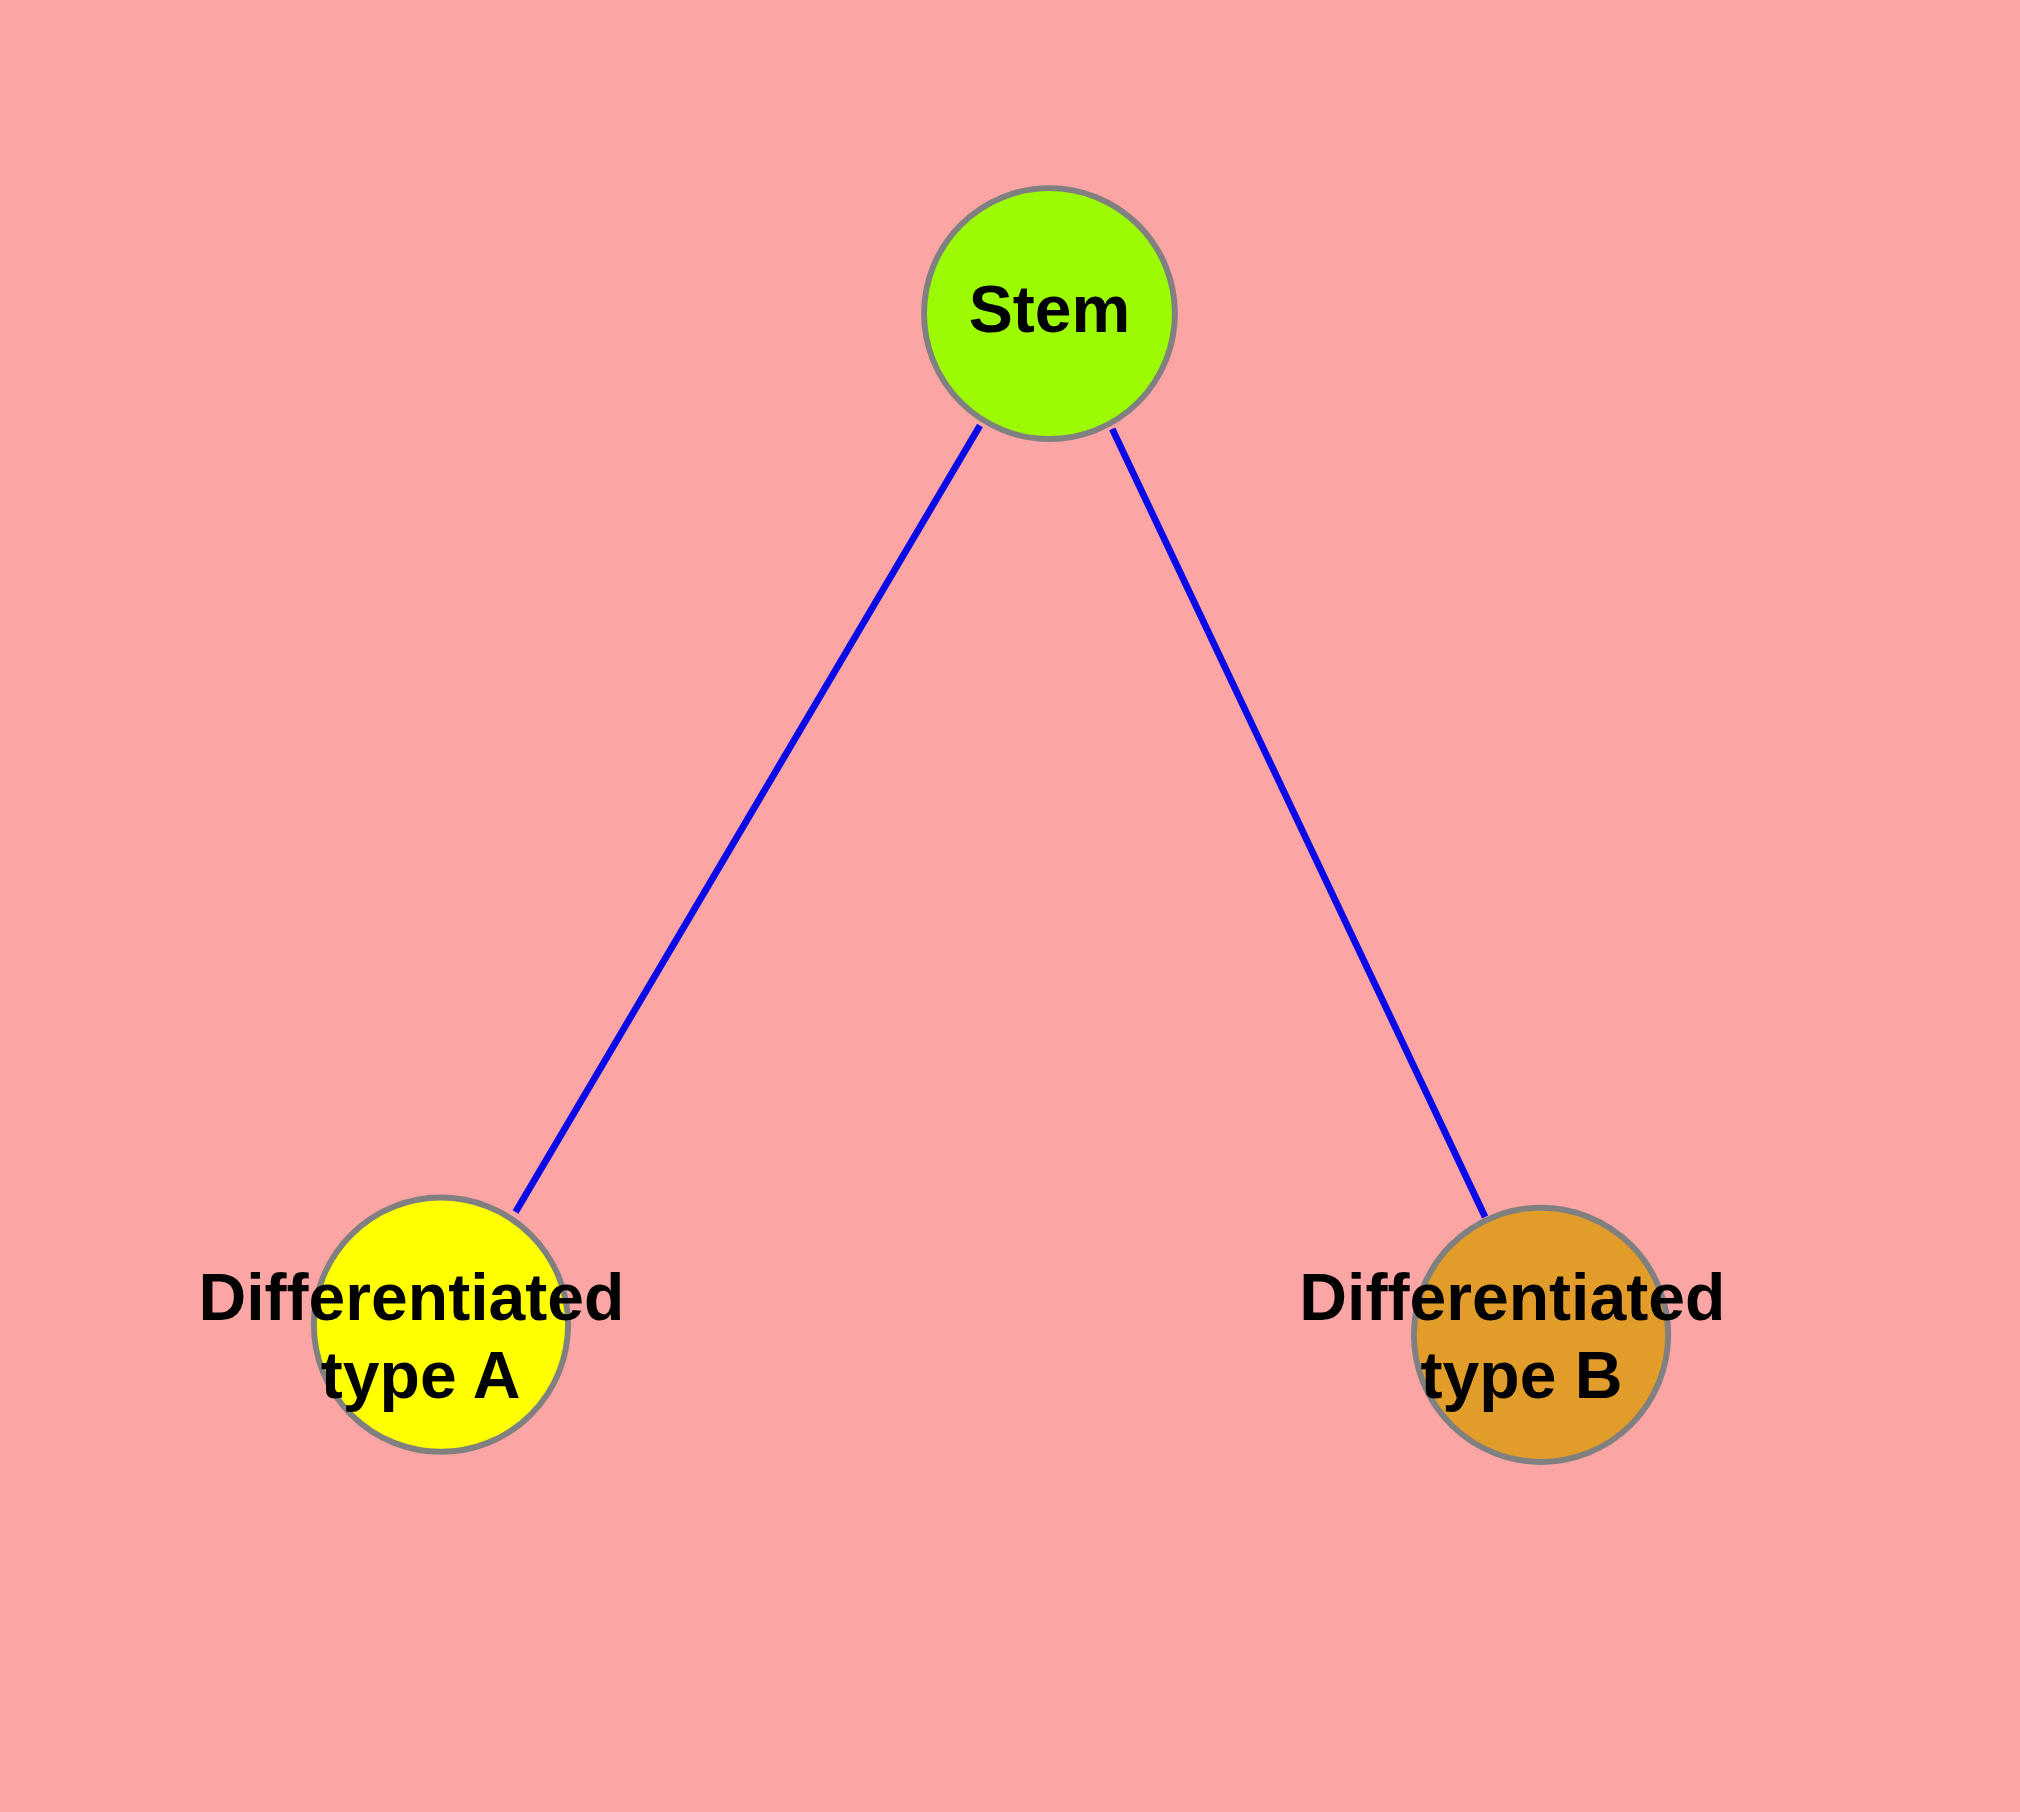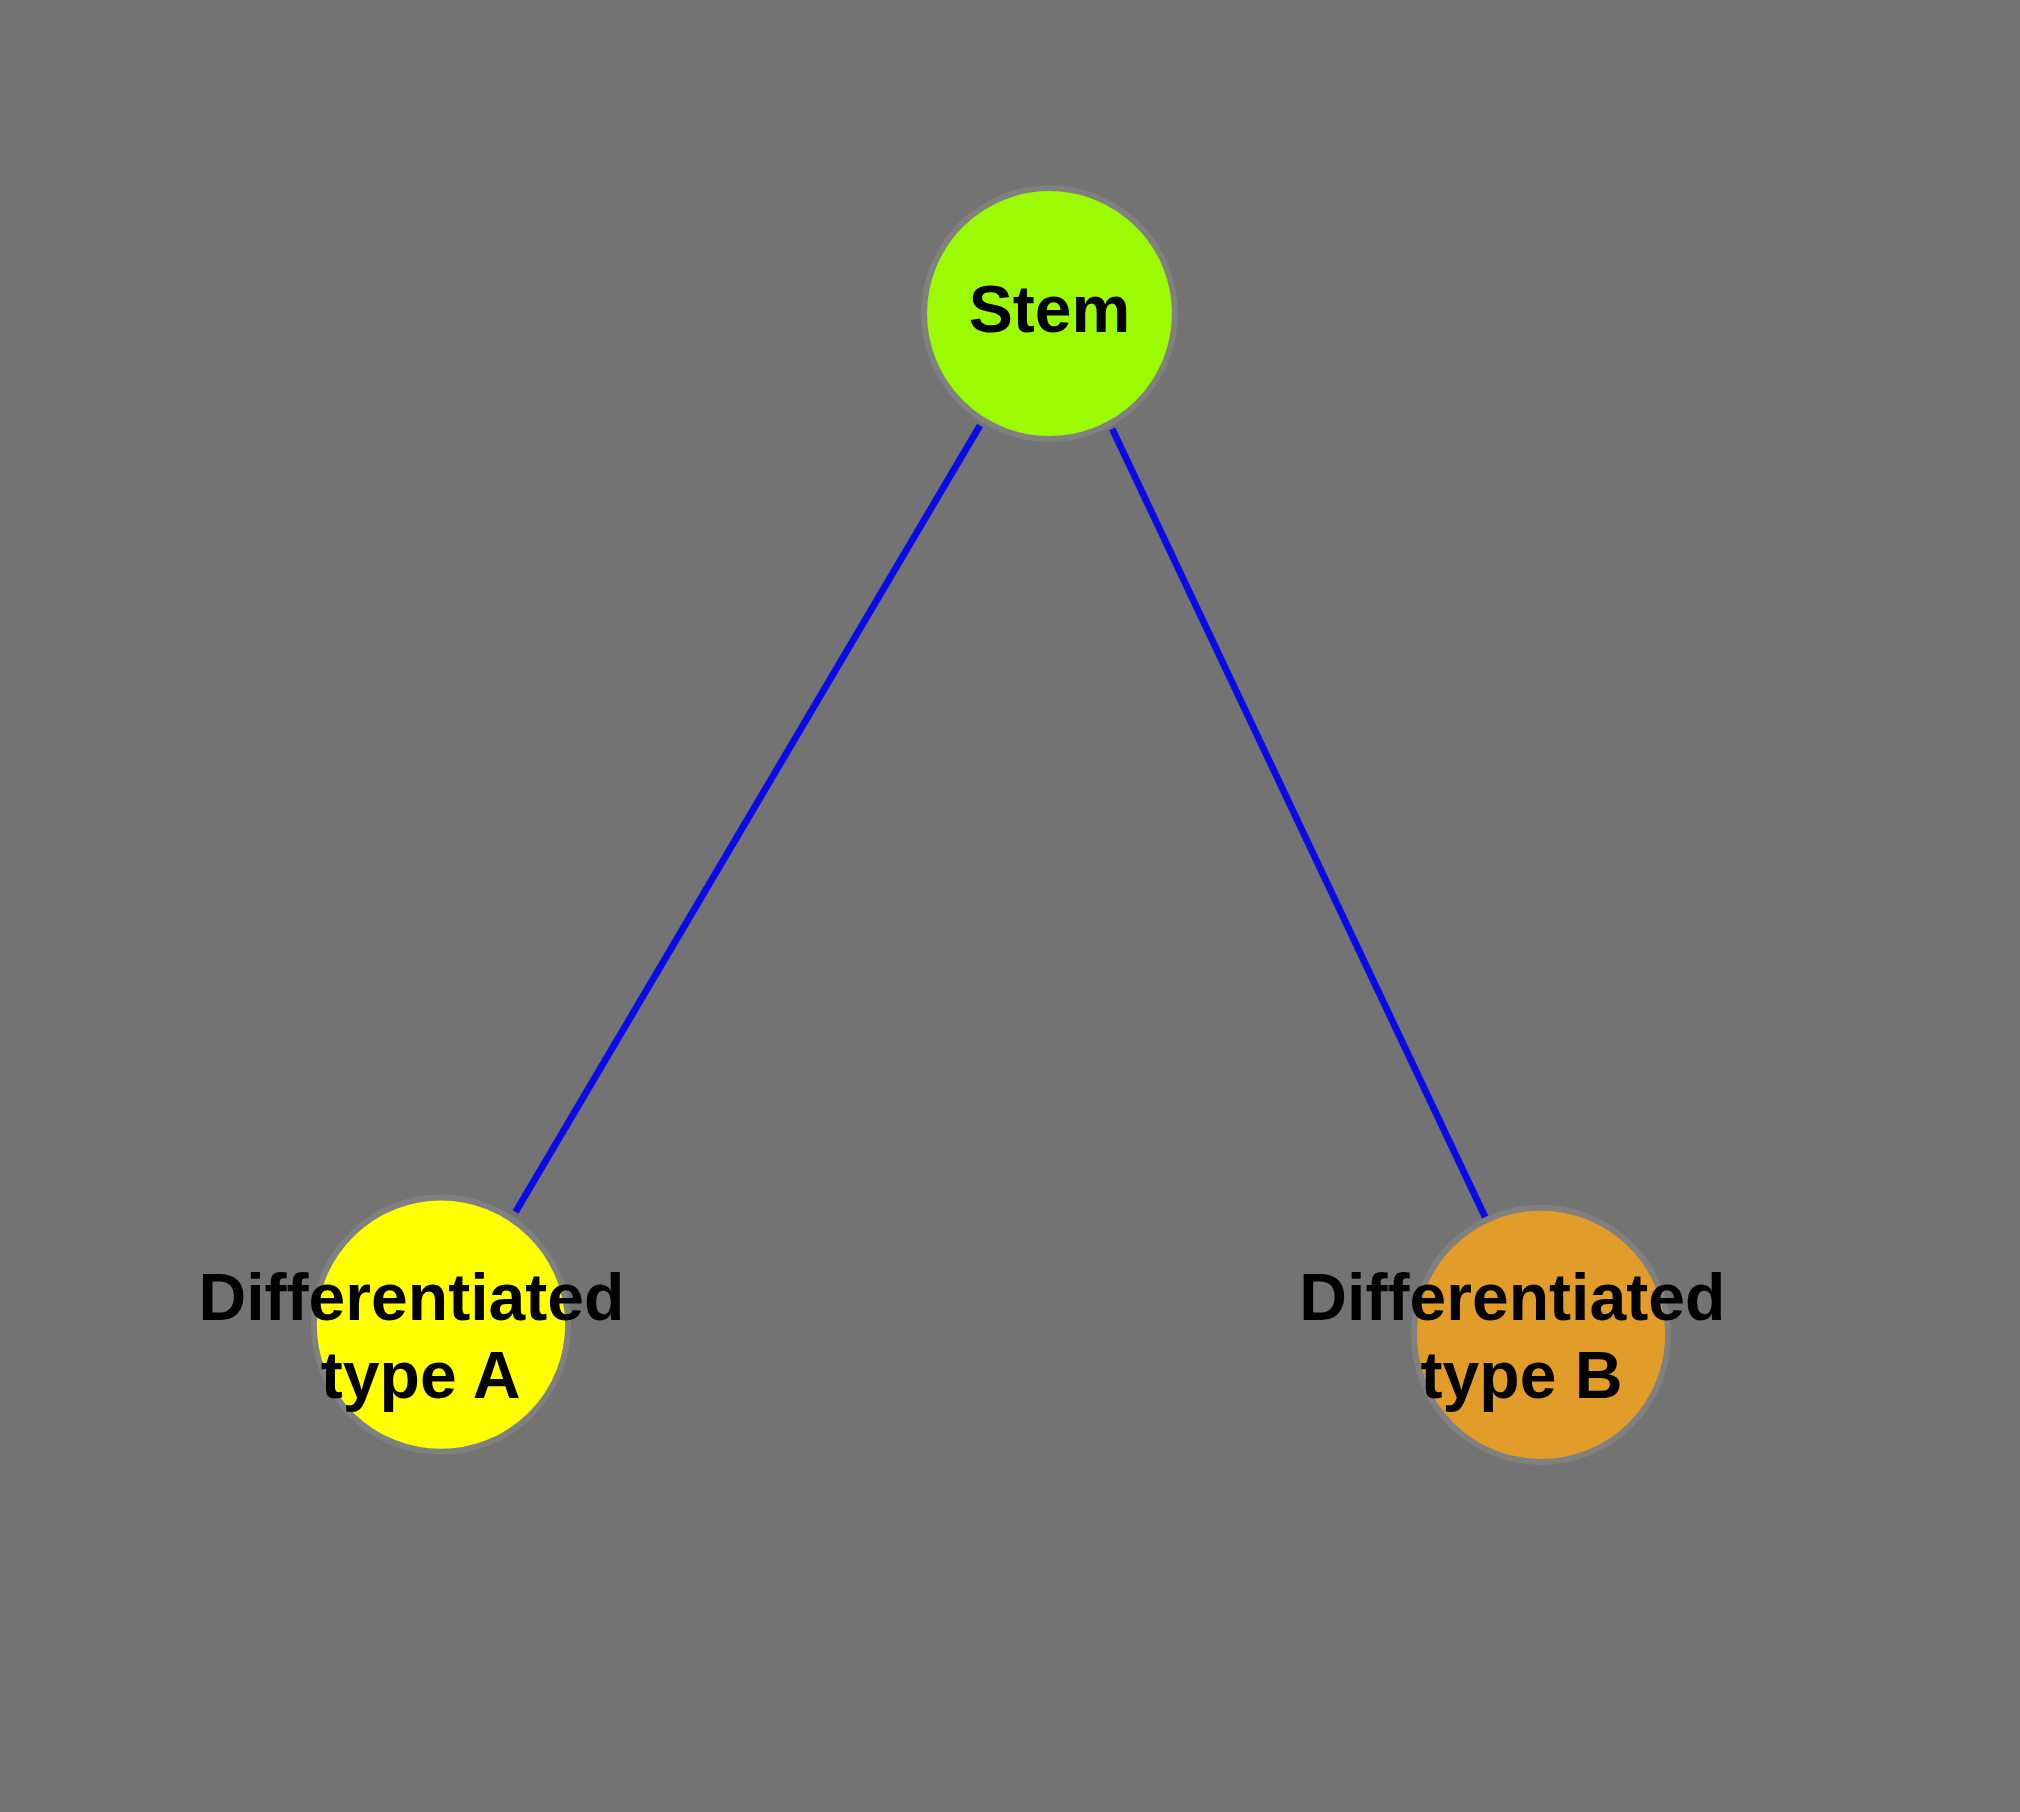--- a/index.html
+++ b/index.html
@@ -33,21 +33,21 @@
   .node-circle {
     stroke: #808080;
   }
   .edge-line {
     stroke-linecap: butt;
   }
 </style>
 </head>
 <body>
 
-<div id="canvas" style="background: #737373;">
+<div id="canvas" style="background: #fca5a5;">
 
   <svg id="graph-svg" viewBox="0 0 2384 2138">
 
     <g>
       <line class="edge-line" x1="1156" y1="502" x2="608" y2="1430" stroke="#0a0ae6" stroke-width="8"></line>
       <line class="edge-line" x1="1312" y1="506" x2="1752" y2="1436" stroke="#0a0ae6" stroke-width="8"></line>
     </g>
 
     <g>
 

